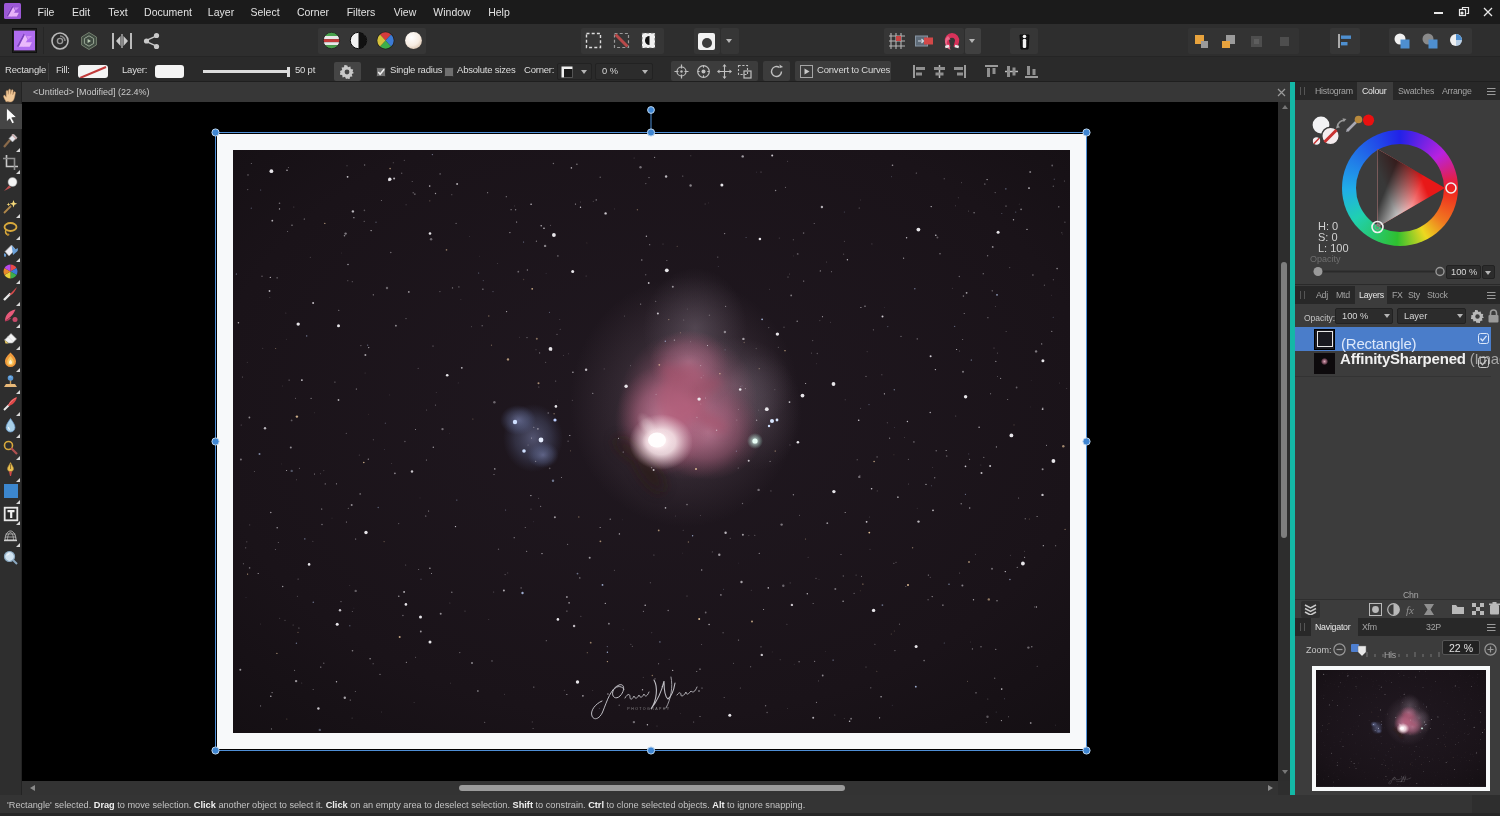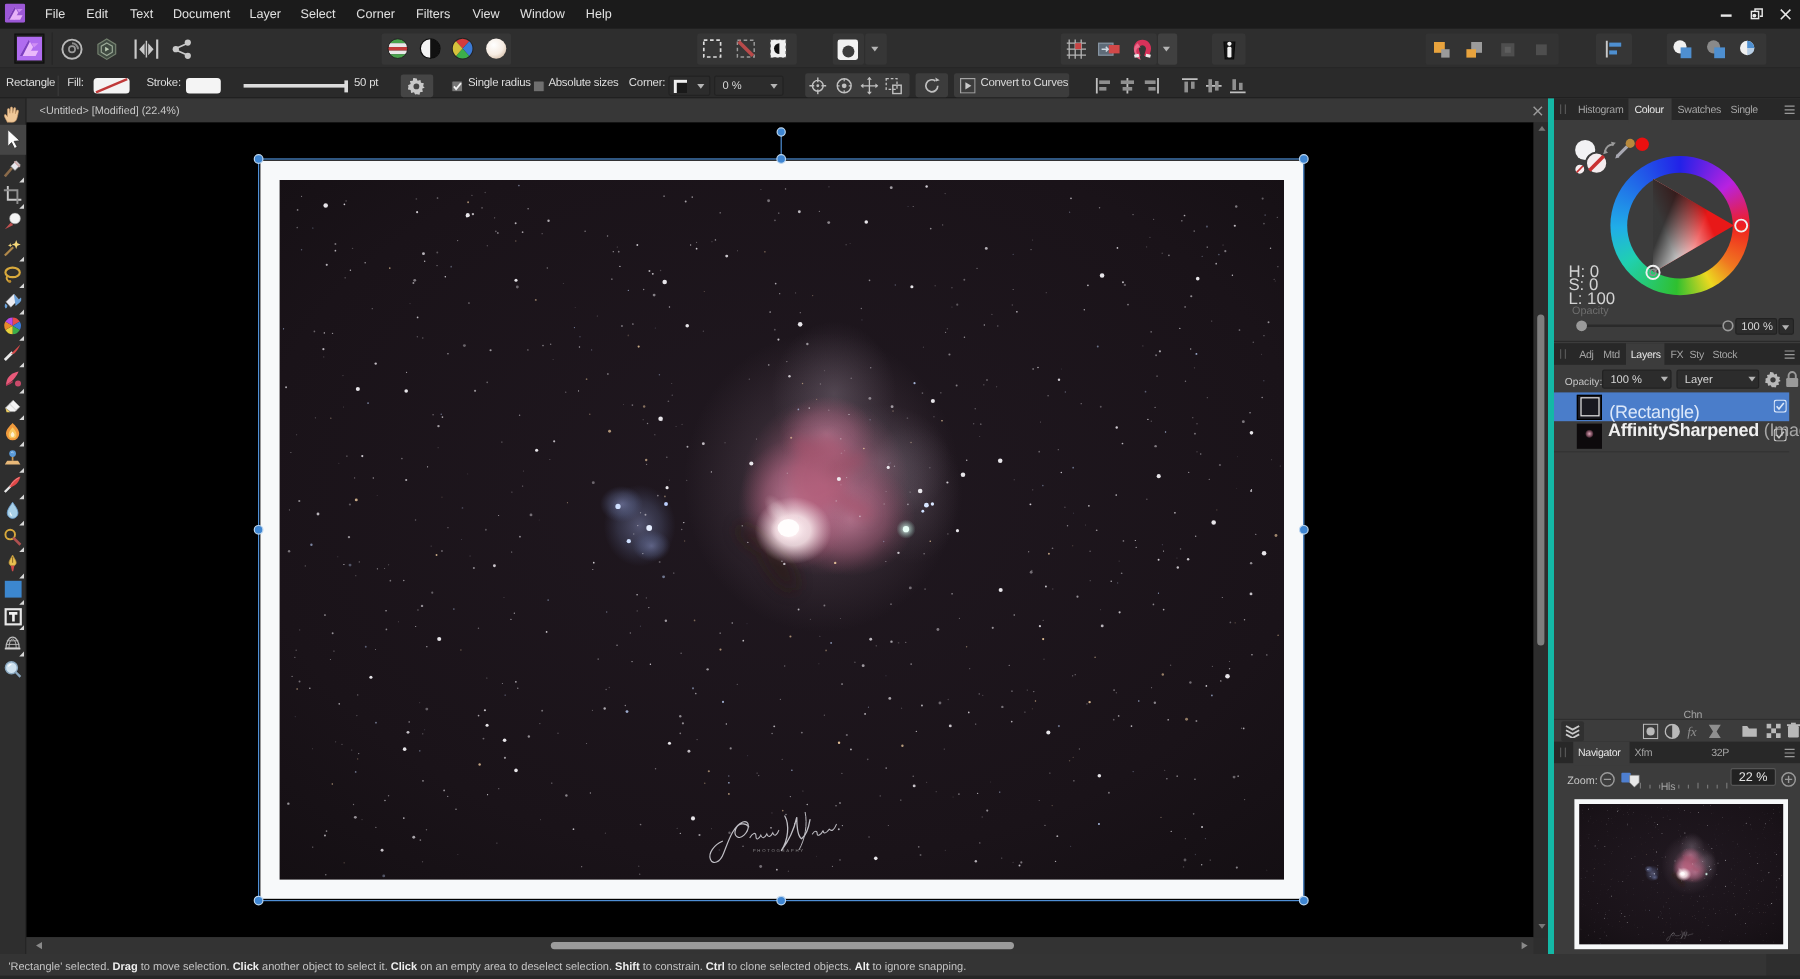--- a/index.html
+++ b/index.html
@@ -217,21 +217,21 @@
       <path d="M8 8h6a6 6 0 0 1-6 6z" fill="#4e8fd0" opacity="0.35"></path>
     </svg>
 </div>
 <div id="contextbar">
 <span class="cl" style="left:5px">Rectangle</span>
 <div class="abs" style="left:48px;top:6px;width:1px;height:17px;background:#3a3a3a"></div>
 <span class="cl" style="left:56px">Fill:</span>
 <div class="abs" style="left:78px;top:8px;width:30px;height:13px;background:#f4f4f4;border-radius:3px;overflow:hidden"><svg width="30" height="13">
         <path d="M2 12 L28 1" stroke="#c03a3a" stroke-width="2"></path>
       </svg></div>
-<span class="cl" style="left:122px">Stroke:</span>
+<span class="cl" style="left:122px">Layer:</span>
 <div class="abs" style="left:155px;top:8px;width:29px;height:13px;background:#f4f4f4;border-radius:3px"></div>
 <div class="abs" style="left:203px;top:13px;width:85px;height:2.5px;background:#dcdcdc"></div>
 <div class="abs" style="left:287px;top:9.5px;width:2.5px;height:10px;background:#dcdcdc"></div>
 <span class="cl" style="left:295px">50 pt</span>
 <div class="abs" style="left:334px;top:5px;width:27px;height:19px;background:#454545;border-radius:2px"></div>
 <svg class="abs" style="left:340px;top:8px" width="14" height="14" viewBox="0 0 14 14">
       <path d="M7 0l1 2.2 2.4-.6.4 2.4 2.4.4-.6 2.4L14 8l-2.2 1 .6 2.4-2.4.4-.4 2.4-2.4-.6L6 14l-1-2.2-2.4.6-.4-2.4-2.4-.4.6-2.4L0 6l2.2-1-.6-2.4 2.4-.4.4-2.4 2.4.6z" fill="#c9c9c9"></path>
       <circle cx="7" cy="7" r="2.4" fill="#454545"></circle>
     </svg>
 <svg class="abs" style="left:376px;top:10px" width="10" height="10" viewBox="0 0 11 11">
@@ -1420,21 +1420,21 @@
   </div>
 <div id="statusbar"><span style="margin-left:7px">'Rectangle' selected. <b>Drag</b> to move selection. <b>Click</b> another object to select it. <b>Click</b> on an empty area to deselect selection. <b>Shift</b> to constrain. <b>Ctrl</b> to clone selected objects. <b>Alt</b> to ignore snapping.</span></div>
 <div class="abs" style="left:0;top:813px;width:1500px;height:3px;background:#262626"></div>
 <div id="rightpanel">
 <div class="pstrip" style="top:0px"></div>
 <div class="tabbg" style="left:62px;width:36px"></div>
 <div class="grip" style="top:5px"></div>
 <span class="ptab" style="left:20px">Histogram</span>
     <span class="ptab on" style="left:67px">Colour</span>
     <span class="ptab" style="left:103px">Swatches</span>
-    <span class="ptab" style="left:147px">Single</span>
+    <span class="ptab" style="left:147px">Arrange</span>
 <svg class="ham" style="left:192px;top:5px" width="11" height="9">
       <path d="M0 1.5h8.5M0 4.5h8.5M0 7.5h8.5" stroke="#9a9a9a" stroke-width="1"></path>
     </svg>
 
 <svg class="abs" style="left:12px;top:30px" width="70" height="36" viewBox="0 0 70 36">
 <circle cx="14" cy="13" r="8.4" fill="#f2f2f4"></circle>
 <circle cx="23.5" cy="24" r="8.8" fill="#f4ecee" stroke="#3c3c3c" stroke-width="1.6"></circle>
 <path d="M17.5 30 L29.5 18" stroke="#c93030" stroke-width="3"></path>
 <circle cx="9.5" cy="29" r="4.3" fill="#f6eef0" stroke="#3c3c3c" stroke-width="1.2"></circle>
 <path d="M6.9 31.7 L12.1 26.3" stroke="#c93030" stroke-width="1.4"></path>
@@ -1462,21 +1462,21 @@
 </defs>
 <g>
         <path d="M103 58 L35.5 19 L35.5 97 Z" fill="#e81818"></path>
         <path d="M103 58 L35.5 19 L35.5 97 Z" fill="url(#twhite)"></path>
         <path d="M103 58 L35.5 19 L35.5 97 Z" fill="url(#tblack)" opacity="0.78"></path>
       </g>
 <circle cx="109" cy="58" r="5" fill="none" stroke="#f0f0f0" stroke-width="1.6"></circle>
 <circle cx="35.5" cy="97" r="5.5" fill="none" stroke="#f0f0f0" stroke-width="1.6"></circle>
       <circle cx="35.5" cy="97" r="2.5" fill="none" stroke="#909090" stroke-width="1"></circle>
 </svg>
-<div class="abs" style="left:12px;top:139px;font-size:14px;color:#d2d2d2;line-height:11px">H: 0<br>S: 0<br>L: 100</div>
+<div class="abs" style="left:23px;top:139px;font-size:11px;color:#d2d2d2;line-height:11px">H: 0<br>S: 0<br>L: 100</div>
 <div class="abs" style="left:15px;top:172px;font-size:9px;color:#6e6e6e">Opacity</div>
 <svg class="abs" style="left:16px;top:182px" width="180" height="15" viewBox="0 0 180 15">
 <line x1="10" y1="7.5" x2="126" y2="7.5" stroke="#2a2a2a" stroke-width="2"></line>
 <circle cx="7" cy="7.5" r="4.5" fill="#9a9a9a"></circle>
 <circle cx="129" cy="7.5" r="4" fill="none" stroke="#9a9a9a" stroke-width="1.4"></circle>
 </svg>
 <div class="dd" style="left:151px;top:183px;width:35px;height:14px;line-height:13px;padding-left:4px">100 %</div>
 <div class="abs" style="left:187px;top:183px;width:13px;height:14px;background:#2c2c2c;border:1px solid #222;border-radius:2px"></div>
 <div class="dar" style="left:190px;top:188.5px"></div>
 <div class="abs" style="left:0;top:202px;width:210px;height:1px;background:#2a2a2a"></div>

